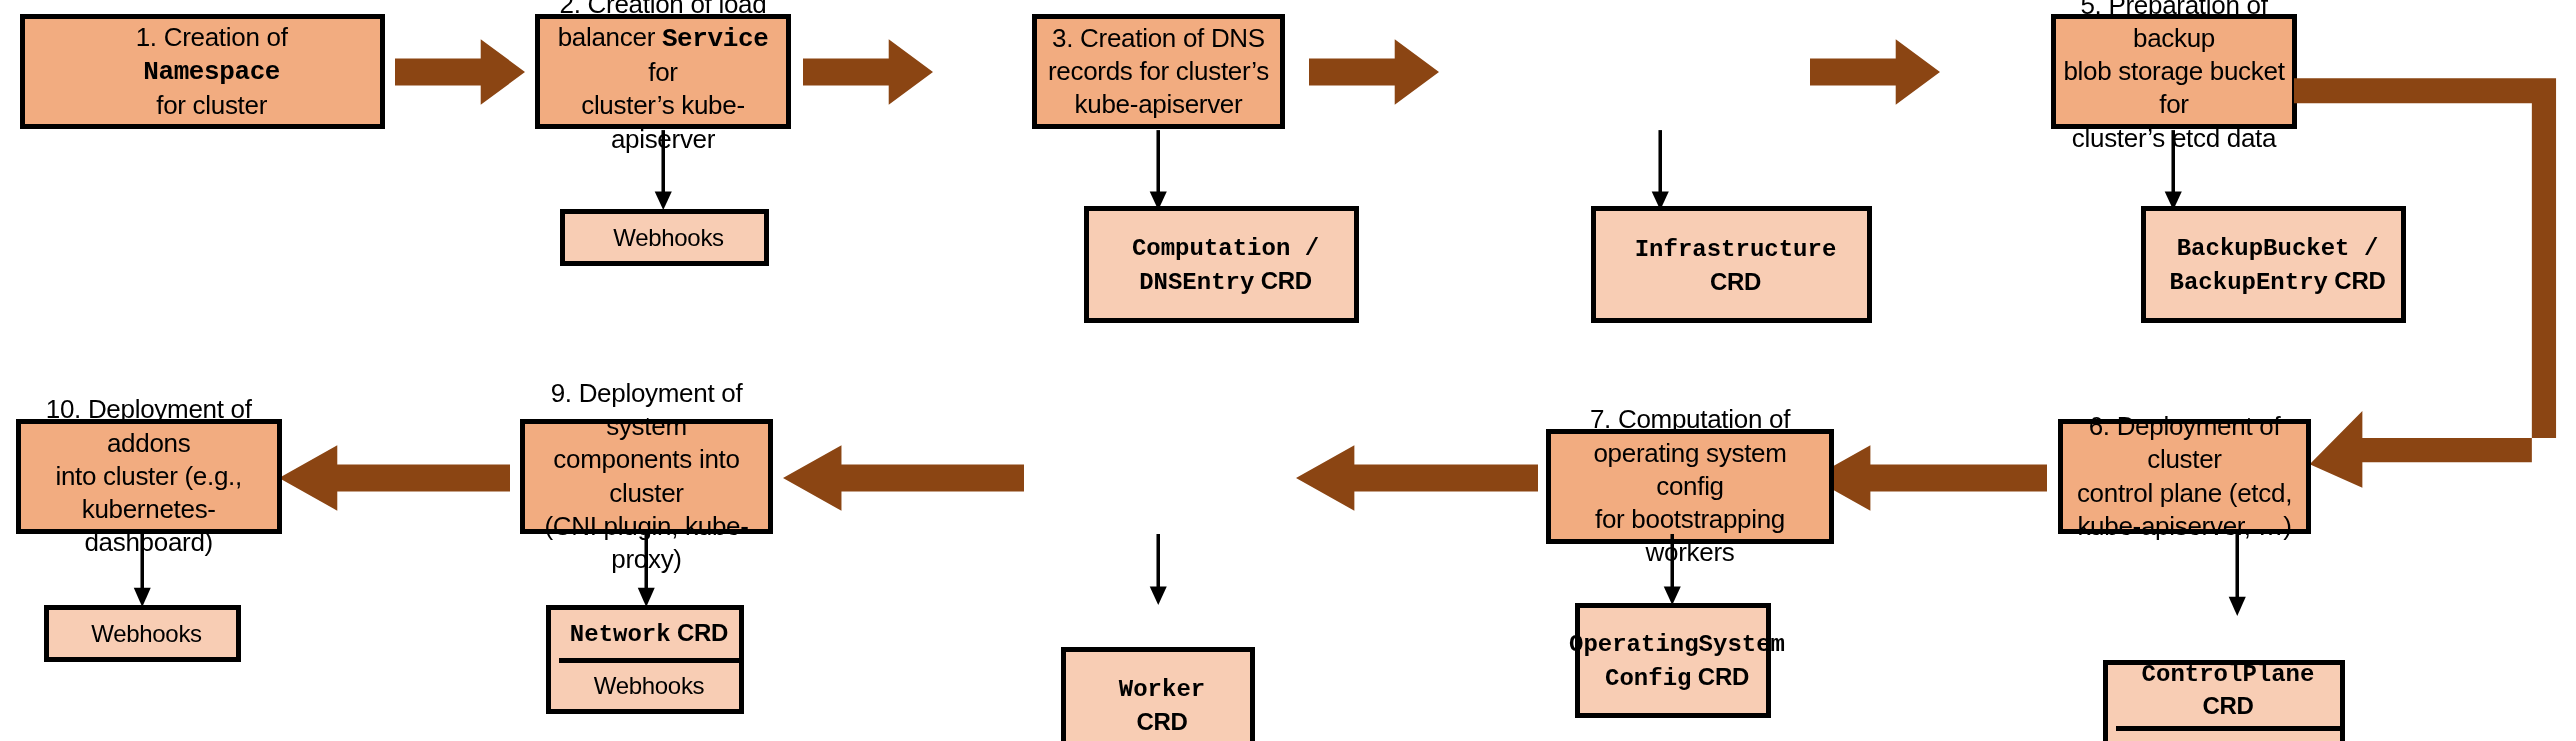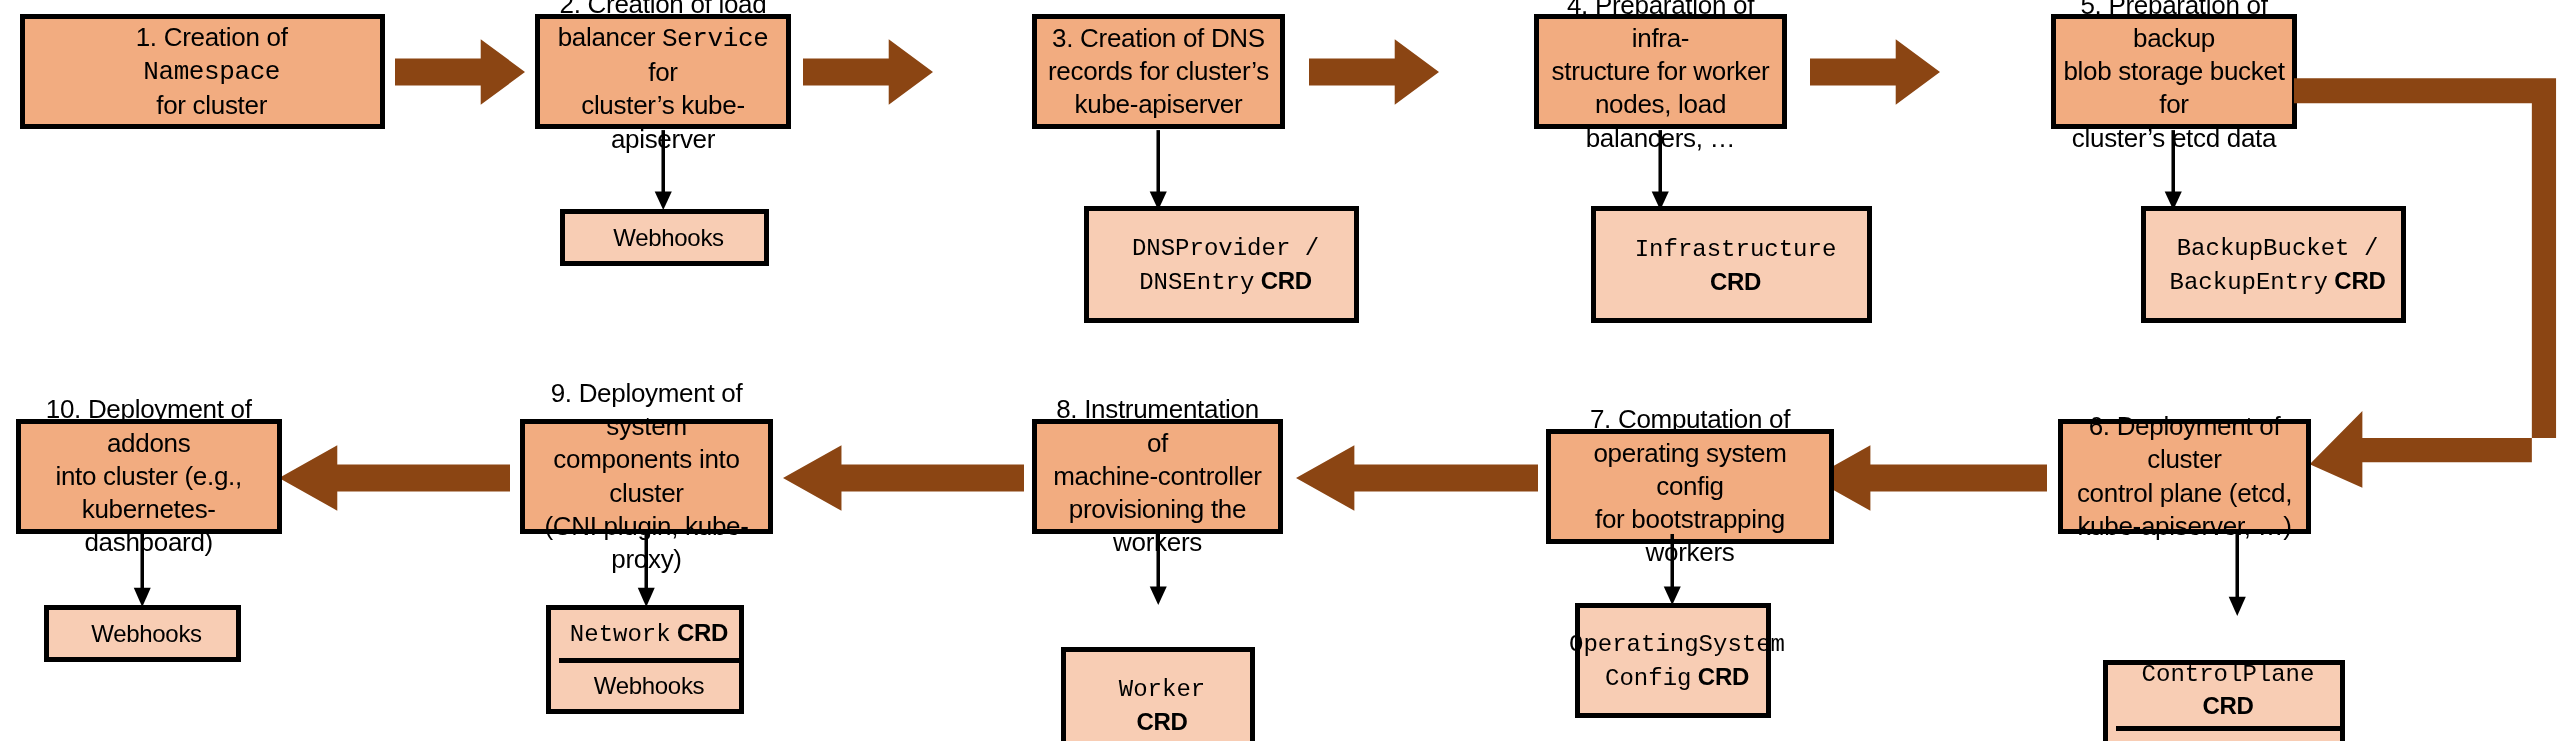--- a/index.html
+++ b/index.html
@@ -66,21 +66,21 @@
     border-top: 5px solid #000000;
   }
   .artifact-text {
     font-size: 24px;
     line-height: 1.3;
     color: #000000;
     white-space: pre-line;
   }
   .mono {
     font-family: "Liberation Mono", "DejaVu Sans Mono", monospace;
-    font-weight: 400;
+    font-weight: 700;
   }
   .sans-bold {
     font-family: "Liberation Sans", sans-serif;
     font-weight: bold;
     letter-spacing: -0.3px;
   }
   .sans-plain {
     font-family: "Liberation Sans", sans-serif;
     font-weight: 400;
     letter-spacing: -0.3px;
@@ -126,23 +126,20 @@
   <div class="step-box" style="left:1032px; top:14.2px; width:253px; height:115px;">
     <div class="step-text"><span class="sans-plain">3. Creation of DNS</span><br><span class="sans-plain">records for cluster’s</span><br><span class="sans-plain">kube-apiserver</span></div>
   </div>
 
   <div class="block-arrow" style="left:1309px; top:39px; width:130px; height:66px;">
     <svg width="130" height="66" viewBox="0 0 182 92">
       <polygon points="0,27 120,27 120,0 182,46 120,92 120,65 0,65" fill="#8B4513"></polygon>
     </svg>
   </div>
 
-  <div class="step-box" style="left:1534px; top:14.2px; width:253px; height:115px;">
-    <div class="step-text"><span class="sans-plain">4. Preparation of infra-</span><br><span class="sans-plain">structure for worker</span><br><span class="sans-plain">nodes, load balancers, …</span></div>
-  </div>
 
   <div class="block-arrow" style="left:1810px; top:39px; width:130px; height:66px;">
     <svg width="130" height="66" viewBox="0 0 182 92">
       <polygon points="0,27 120,27 120,0 182,46 120,92 120,65 0,65" fill="#8B4513"></polygon>
     </svg>
   </div>
 
   <div class="step-box" style="left:2051px; top:14.2px; width:246px; height:115px;">
     <div class="step-text"><span class="sans-plain">5. Preparation of backup</span><br><span class="sans-plain">blob storage bucket for</span><br><span class="sans-plain">cluster’s etcd data</span></div>
   </div>
@@ -168,21 +165,21 @@
 
   <div class="connector" style="left:1144px; top:130px; width:28.5px; height:80px;">
     <svg width="28.5" height="80" viewBox="0 0 40 112">
       <line x1="20" y1="0" x2="20" y2="88" stroke="#000000" stroke-width="5"></line>
       <polygon points="8,86 32,86 20,112" fill="#000000"></polygon>
     </svg>
   </div>
 
   <div class="artifact-box" style="left:1084px; top:206px; width:275px; height:117px;">
     <div class="artifact-cell">
-      <span class="artifact-text"><span class="mono">DNSProvider</span><span class="mono"> / </span><br><span class="mono">DNSEntry</span><span class="sans-bold"> CRD</span></span>
+      <span class="artifact-text"><span class="mono">Computation</span><span class="mono"> / </span><br><span class="mono">DNSEntry</span><span class="sans-bold"> CRD</span></span>
     </div>
   </div>
 
   <div class="connector" style="left:1646px; top:130px; width:28.5px; height:80px;">
     <svg width="28.5" height="80" viewBox="0 0 40 112">
       <line x1="20" y1="0" x2="20" y2="88" stroke="#000000" stroke-width="5"></line>
       <polygon points="8,86 32,86 20,112" fill="#000000"></polygon>
     </svg>
   </div>
 
@@ -218,23 +215,20 @@
   <div class="step-box" style="left:1546px; top:429px; width:288px; height:115px;">
     <div class="step-text"><span class="sans-plain">7. Computation of</span><br><span class="sans-plain">operating system config</span><br><span class="sans-plain">for bootstrapping workers</span></div>
   </div>
 
   <div class="block-arrow" style="left:1296px; top:445px; width:242px; height:66px;">
     <svg width="242" height="66" viewBox="0 0 340 92">
       <polygon points="340,27 82,27 82,0 0,46 82,92 82,65 340,65" fill="#8B4513"></polygon>
     </svg>
   </div>
 
-  <div class="step-box" style="left:1032px; top:419px; width:251px; height:115px;">
-    <div class="step-text"><span class="sans-plain">8. Instrumentation of</span><br><span class="sans-plain">machine-controller</span><br><span class="sans-plain">provisioning the workers</span></div>
-  </div>
 
   <div class="block-arrow" style="left:783px; top:445px; width:241px; height:66px;">
     <svg width="241" height="66" viewBox="0 0 338 92">
       <polygon points="338,27 82,27 82,0 0,46 82,92 82,65 338,65" fill="#8B4513"></polygon>
     </svg>
   </div>
 
   <div class="step-box" style="left:520px; top:419px; width:253px; height:115px;">
     <div class="step-text"><span class="sans-plain">9. Deployment of system</span><br><span class="sans-plain">components into cluster</span><br><span class="sans-plain">(CNI plugin, kube-proxy)</span></div>
   </div>

